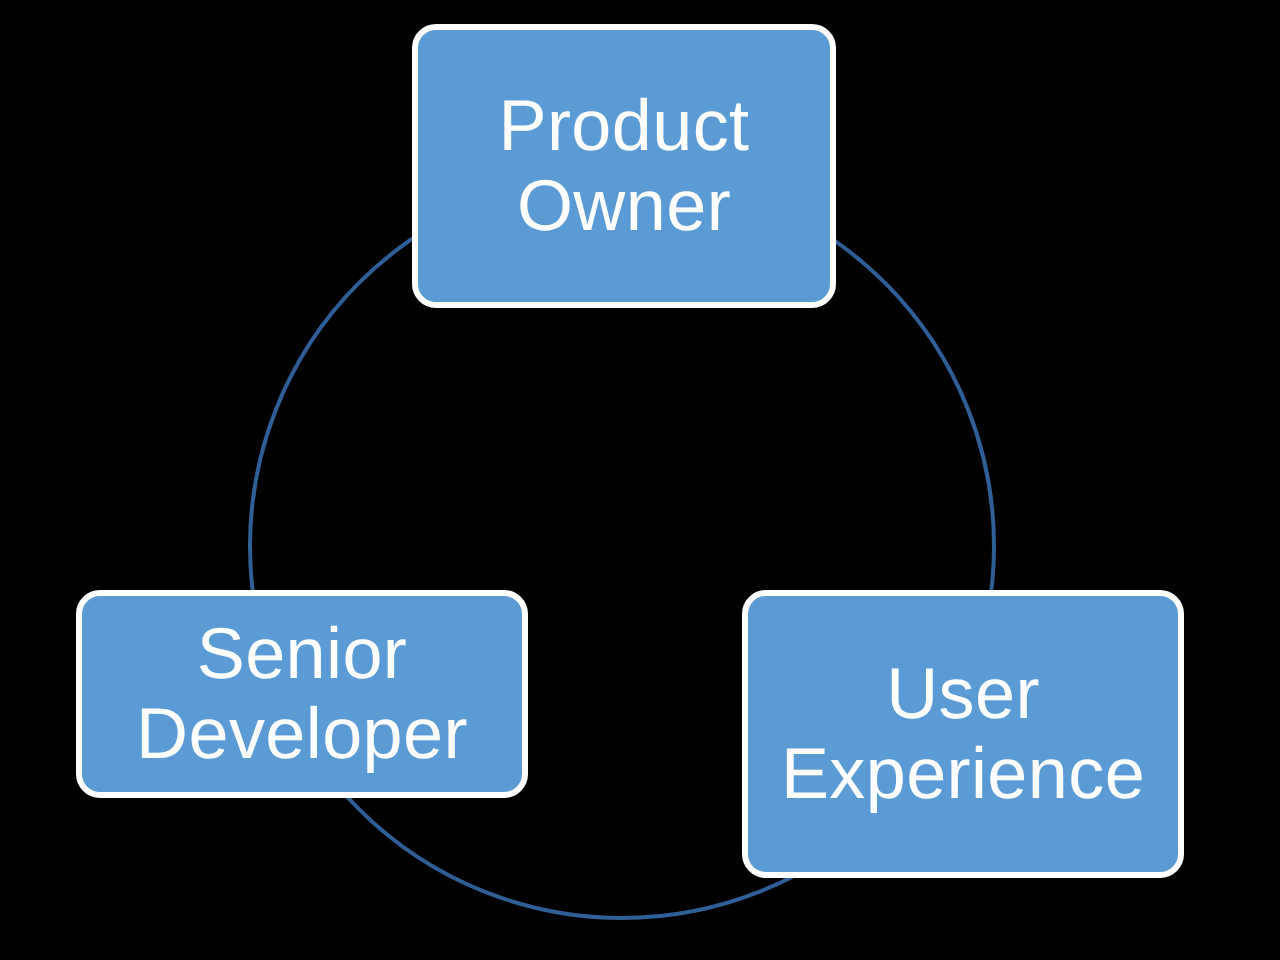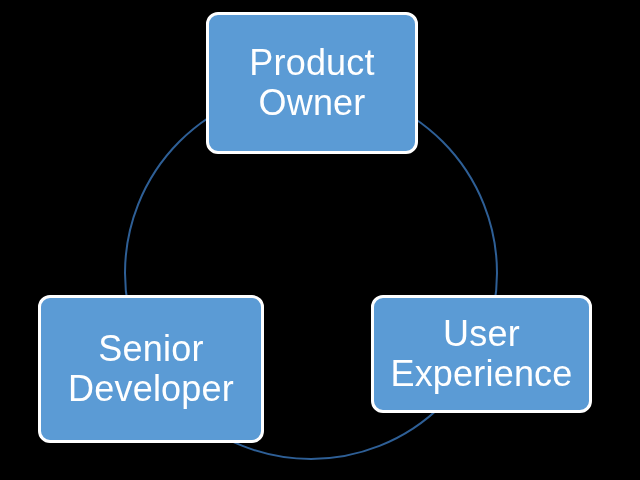--- a/index.html
+++ b/index.html
@@ -54,27 +54,27 @@
   #node-product-owner {
     left: 206px;
     top: 12px;
     width: 212px;
     height: 142px;
   }
   #node-senior-developer {
     left: 38px;
     top: 295px;
     width: 226px;
-    height: 148px;
+    height: 104px;
   }
   #node-user-experience {
     left: 371px;
     top: 295px;
     width: 221px;
-    height: 118px;
+    height: 144px;
   }
 </style>
 </head>
 <body style="background: rgb(0, 0, 0);">
 
 <div id="canvas" style="background: rgb(0, 0, 0);">
 
   <svg id="cycle-ring" viewBox="0 0 640 480" aria-hidden="true">
     <circle cx="311" cy="273" r="186" fill="none" stroke="#2E5F96" stroke-width="2"></circle>
   </svg>

